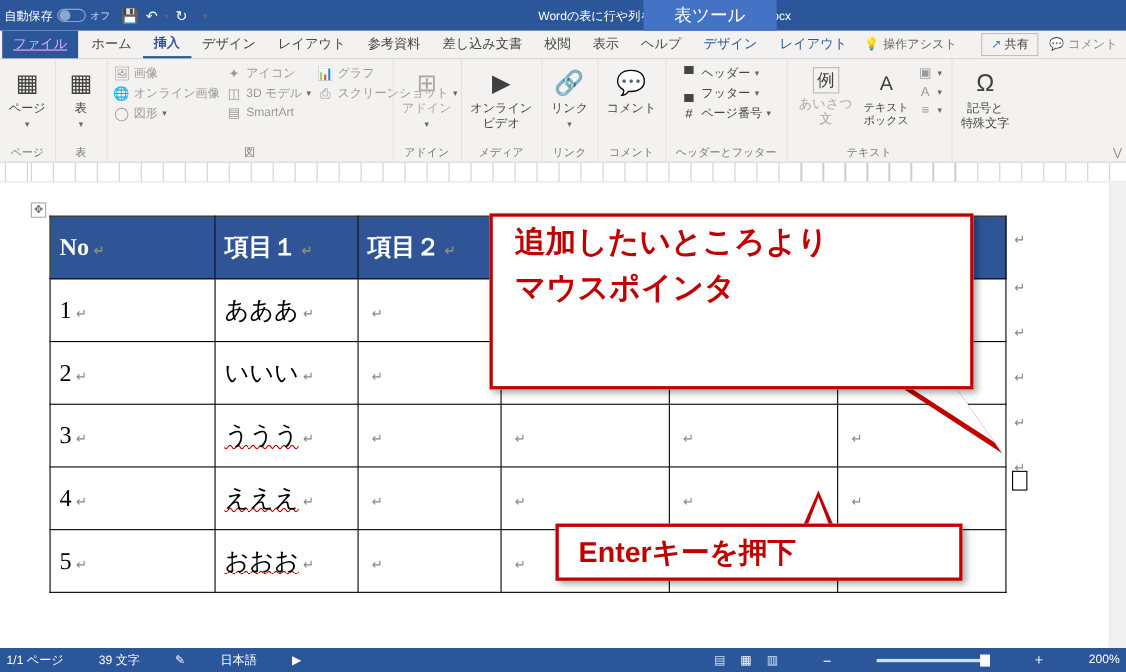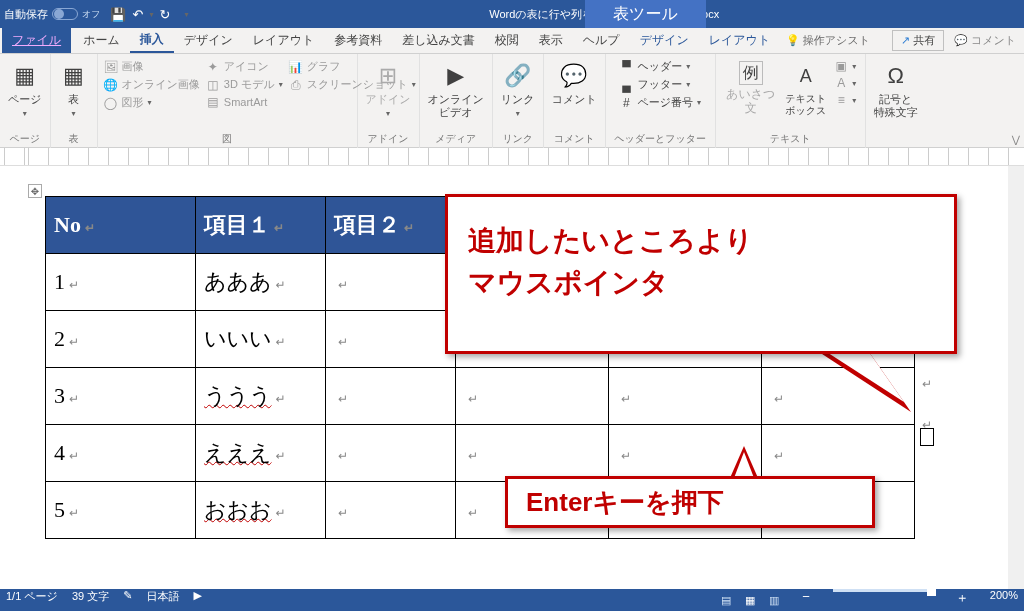--- a/index.html
+++ b/index.html
@@ -169,25 +169,25 @@
   .wavy {
     text-decoration: underline wavy #c00000 1px;
   }
   .col-no { width:150px;}
   .col-1 { width:130px;}
   .col-2 { width:130px;}
   
   .callout1 {
     position:absolute;
     left:435px; top:18px;
-    width:512px; height:160px;
+    width:440px; height:160px;
     background:#fff;
     border:3px solid #c00000;
     box-shadow: 3px 3px 6px rgba(0,0,0,0.35);
-    padding:23px 6px 6px 20px;
+    padding:2px 6px 6px 20px;
     font-family:"Meiryo","Yu Gothic",sans-serif;
     font-size:28px;
     color:#c00000;
     font-weight:bold;
     line-height:1.5;
     z-index:5;
   }
   .callout1-tail {
     position:absolute;
     left:830px; top:176px;
@@ -257,23 +257,24 @@
   .vscroll {
     position:absolute; right:0; top:0; bottom:0; width:16px;
     background:#f0f0f0;
   }
   
   .statusbar {
     height:22px;
     background:#2b579a;
     color:#fff;
     display:flex;
+    align-items:center;
     font-size:11px;
     padding:0 6px;
-    gap:14px;
+    gap:32px;
   }
   .statusbar .spacer { flex:1;}
   .viewbtns { display:flex; align-items:center; gap:2px;}
   .viewbtn { width:22px; height:16px; display:flex; align-items:center; justify-content:center; color:#cfe0f4; }
   .viewbtn.active { color:#fff; }
   .zoom-slider {
     width:100px; height:3px; background:#cfe0f4; position:relative; margin:0 6px;
   }
   .zoom-slider::after {
     content:""; position:absolute; right:-3px; top:-4px; width:9px; height:11px; background:#fff;

